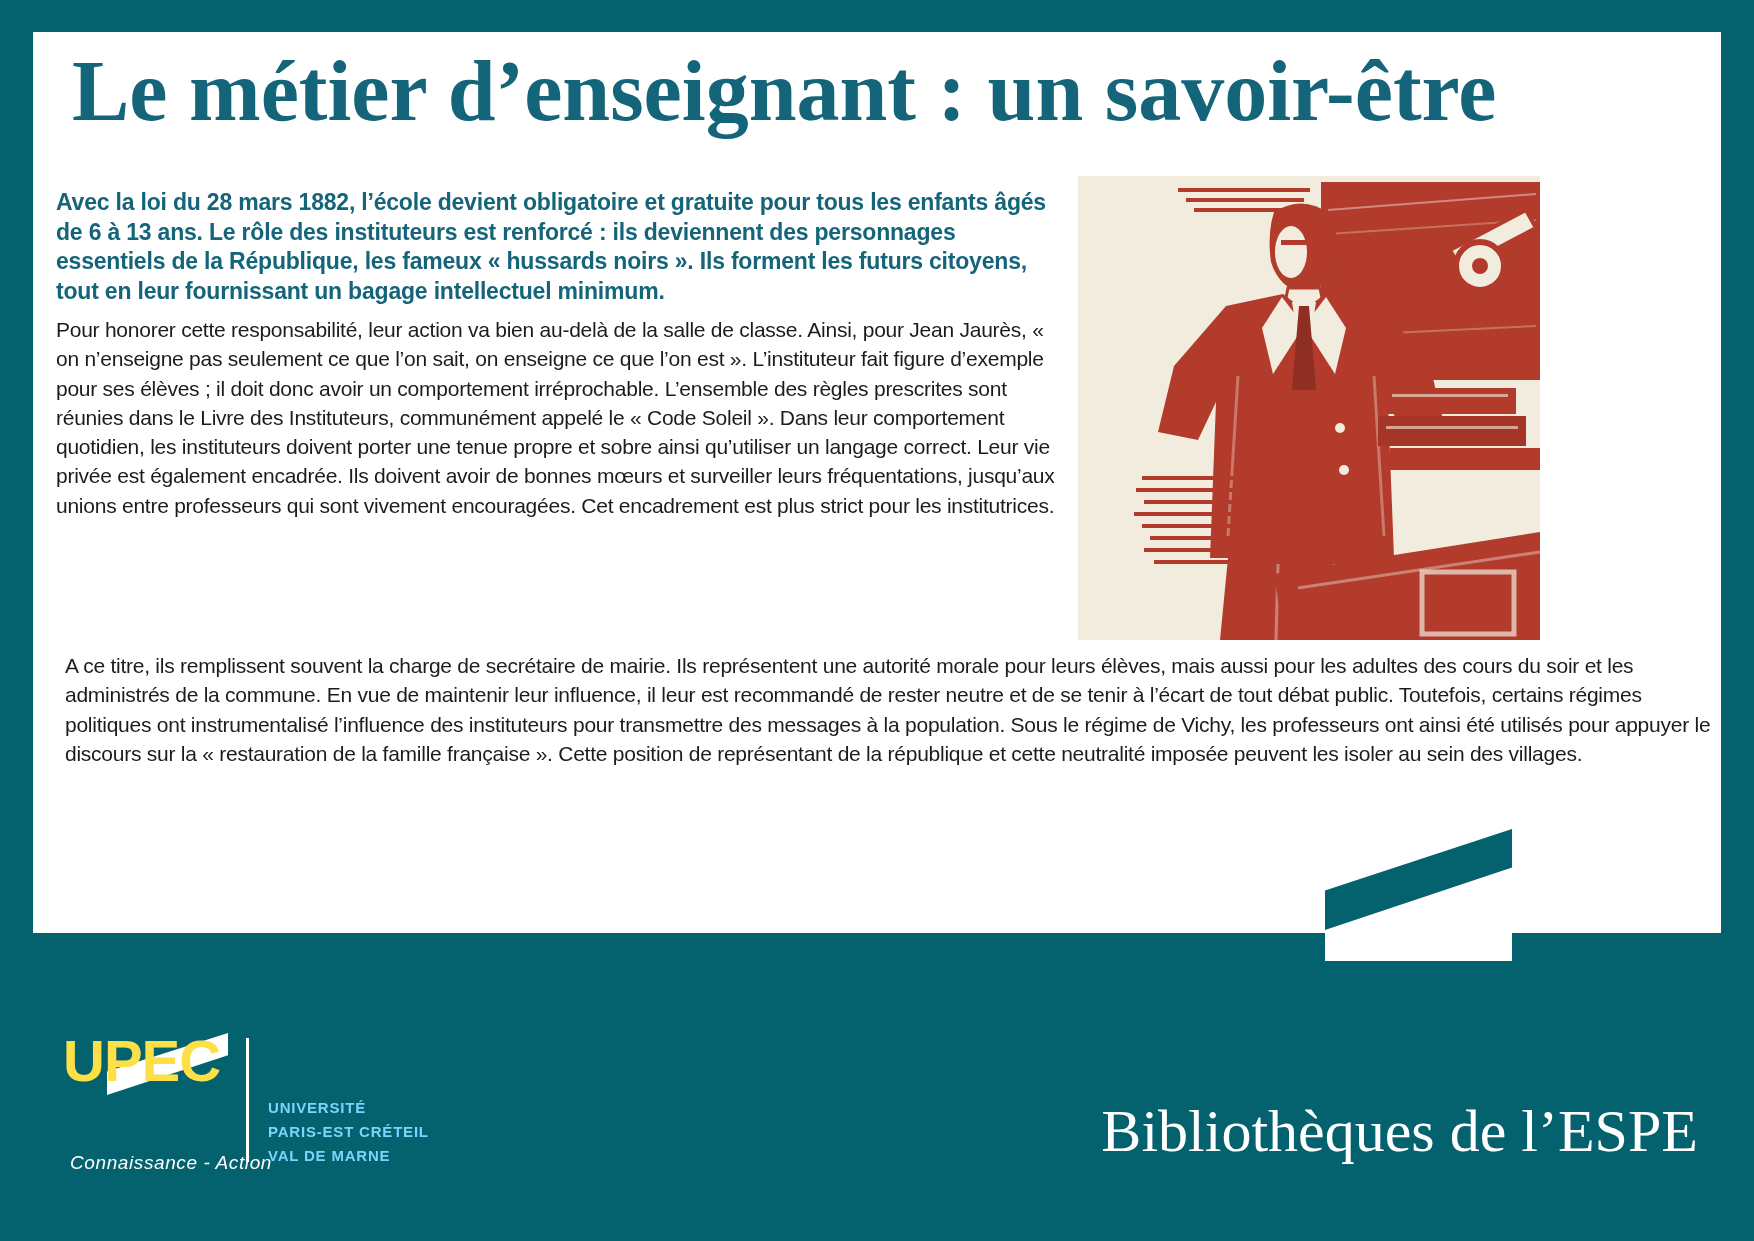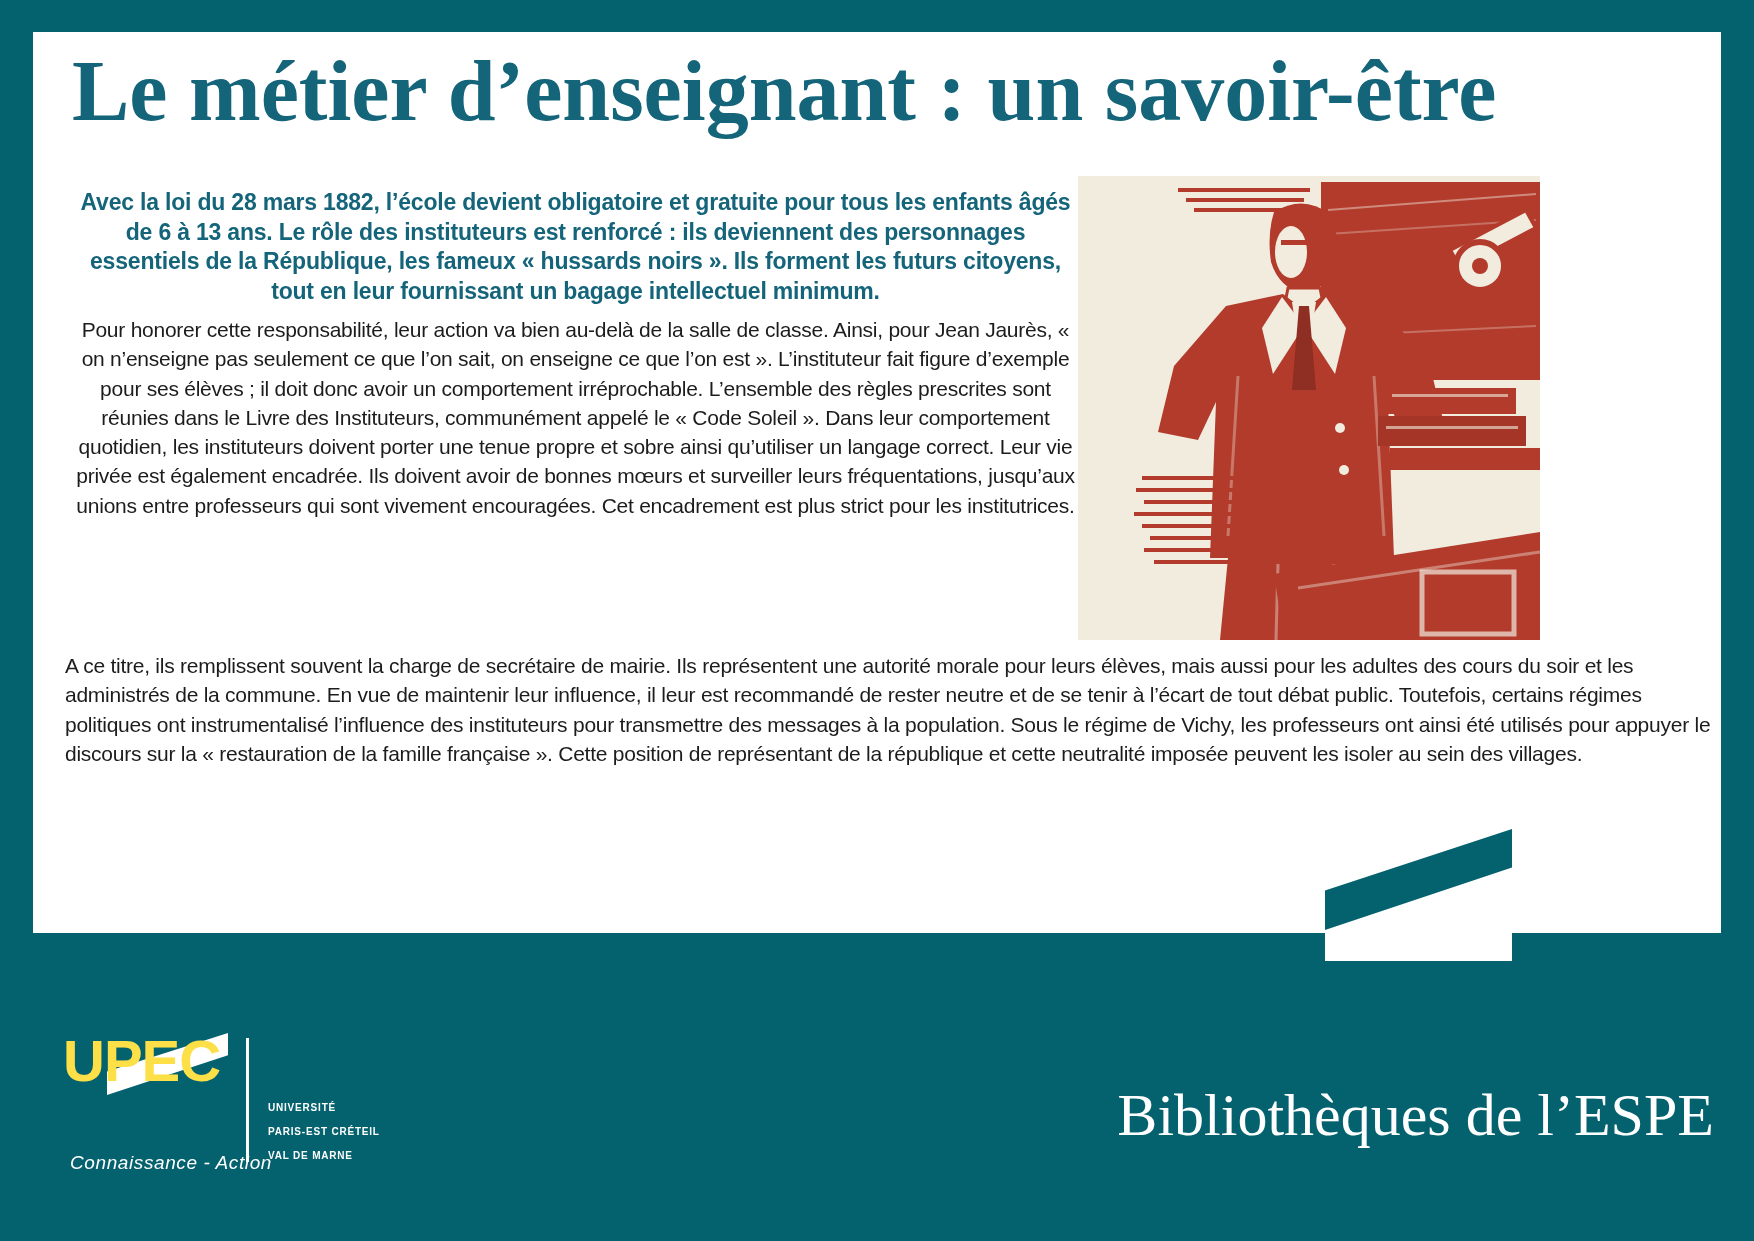--- a/index.html
+++ b/index.html
@@ -22,21 +22,21 @@
     -webkit-clip-path:polygon(0 61%,100% 0,100% 38%,0 100%);
     clip-path:polygon(0 61%,100% 0,100% 38%,0 100%);
   }
   .title{
     position:absolute;left:72px;top:46px;margin:0;width:1640px;
     font-family:"Liberation Serif","DejaVu Serif",serif;
     font-weight:700;font-size:86px;line-height:1.05;letter-spacing:0px;
     color:#14647a;white-space:nowrap;
   }
   .col{
-    position:absolute;left:73px;top:188px;width:1005px;text-align:center;
+    position:absolute;left:56px;top:188px;width:1005px;
   }
   .intro{
     margin:0 0 9px 0;color:#14647a;font-weight:bold;
     font-size:23px;line-height:29.5px;letter-spacing:-0.2px;
   }
   .bodytext{
     margin:0;color:#1c1c1c;font-size:21px;line-height:29.3px;letter-spacing:-0.25px;
   }
   .p1{margin-bottom:10px;}
   .p3wrap{
@@ -54,29 +54,29 @@
     clip-path:polygon(0 62%,100% 0,100% 36%,0 100%);
   }
   .upec-word{
     position:absolute;left:63px;top:1032px;margin:0;
     color:#fde047;font-weight:bold;font-size:58px;line-height:1;letter-spacing:-1px;
   }
   .upec-sep{
     position:absolute;left:246px;top:1038px;width:3px;height:124px;background:#ffffff;
   }
   .upec-uni{
-    position:absolute;left:268px;top:1096px;color:#ffffff;
-    font-size:10px;font-weight:bold;line-height:24px;letter-spacing:0.8px;
+    position:absolute;left:268px;top:1096px;color:#7dd3fc;
+    font-size:15px;font-weight:bold;line-height:24px;letter-spacing:0.8px;
   }
   .upec-tagline{
     position:absolute;left:70px;top:1152px;color:#ffffff;
     font-style:italic;font-size:19px;letter-spacing:0.6px;text-align:right;
   }
   .espe{
-    position:absolute;right:40px;top:1084px;margin:0;
+    position:absolute;right:40px;top:1084px;margin:16px;
     font-family:"Liberation Serif","DejaVu Serif",serif;font-weight:400;
     color:#ffffff;font-size:60px;line-height:1.05;white-space:nowrap;
   }
 </style>
 </head>
 <body>
 
 <div class="panel"></div>
 <div class="notch"></div>
 

